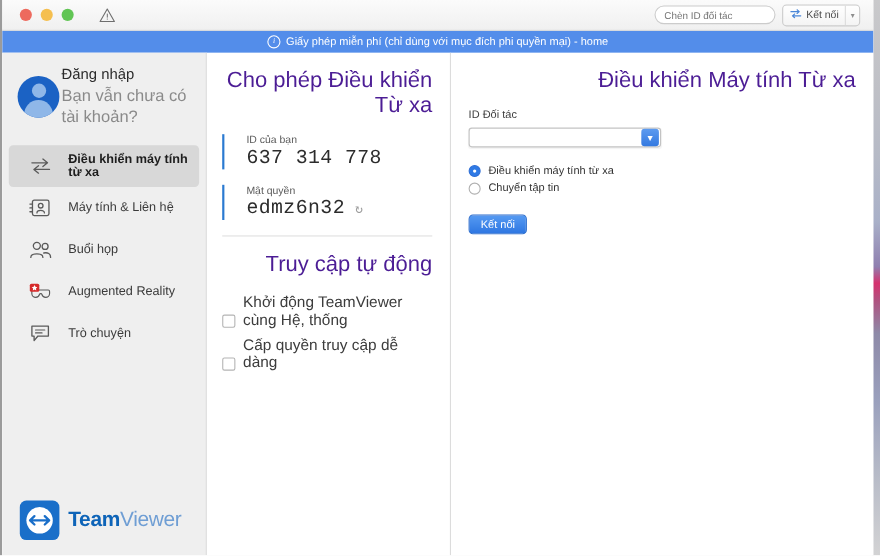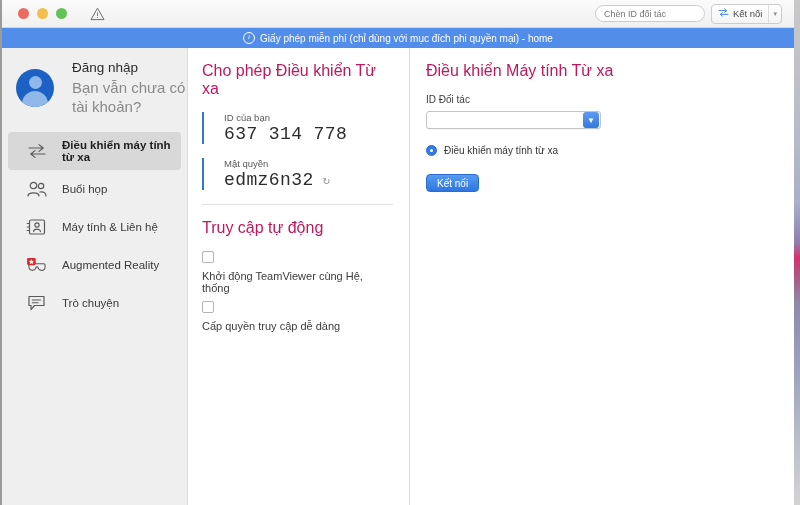--- a/index.html
+++ b/index.html
@@ -145,21 +145,21 @@
     background: #efefef;
     border-right: 1px solid #dcdcdc;
     display: flex;
     flex-direction: column;
     position: relative;
     box-sizing: border-box;
   }
   .account-row {
     display: flex;
     align-items: center;
-    gap: 18px;
+    gap: 2px;
     padding: 12px 0 12px 14px;
   }
   .avatar {
     width: 38px; height: 38px; border-radius: 50%;
     background: #1b62c4;
     position: relative;
     overflow: hidden;
     flex: none;
   }
   .avatar .head {
@@ -224,24 +224,25 @@
     padding: 14px 16px 0 14px;
     border-right: 1px solid #dcdcdc;
     box-sizing: border-box;
   }
   .col-right {
     flex: 1;
     padding: 14px 16px 0 16px;
     box-sizing: border-box;
   }
   .col-title {
-    font-size: 16px;
-    color: #be185d;
+    font-size: 20px;
+    color: #4c1d95;
     margin: 0 0 14px 0;
     font-weight: normal;
+    text-align: right;
   }
   .field-block {
     border-left: 2px solid #2b7ad1;
     padding-left: 20px;
     margin-bottom: 14px;
   }
   .field-label {
     font-size: 9.5px;
     color: #5a5a5a;
     margin-bottom: 1px;
@@ -256,26 +257,25 @@
     font-family: Liberation Mono, monospace;
   }
   .refresh-ic { color: #9c9c9c; font-size: 12px; }
   .hr-sep {
     border: none;
     border-top: 1px solid #e0e0e0;
     margin: 12px 0 14px 0;
   }
   .check-row {
     display: flex;
-    align-items: flex-start;
+    align-items: flex-end;
     gap: 7px;
-    font-size: 11px;
+    font-size: 14px;
     color: #3c3c3c;
     margin-bottom: 7px;
-    flex-direction: column;
   }
   .checkbox {
     width: 10px; height: 10px;
     border: 1px solid #b4b4b4;
     border-radius: 2px;
     background: #fff;
     flex: none;
   }
   
   .small-label {
@@ -422,40 +422,40 @@
               <svg width="22" height="16" viewBox="0 0 22 16">
                 <path d="M3 5 H16 M13 1.6 L17.2 5 L13 8.4" fill="none" stroke="#5a5a5a" stroke-width="1.2" stroke-linecap="round" stroke-linejoin="round"></path>
                 <path d="M19 11 H6 M9 7.6 L4.8 11 L9 14.4" fill="none" stroke="#5a5a5a" stroke-width="1.2" stroke-linecap="round" stroke-linejoin="round"></path>
               </svg>
             </span>
             <span>Điều khiển máy tính từ xa</span>
           </div>
 
           <div class="nav-item">
             <span class="nav-icon">
+              <svg width="22" height="18" viewBox="0 0 22 18">
+                <rect x="3.5" y="2" width="15" height="14" rx="1.6" fill="none" stroke="#5a5a5a" stroke-width="1.2"></rect>
+                <path d="M3.5 5.5 H1.2 M3.5 9 H1.2 M3.5 12.5 H1.2" stroke="#5a5a5a" stroke-width="1.2" stroke-linecap="round"></path>
+                <circle cx="11" cy="7" r="2.1" fill="none" stroke="#5a5a5a" stroke-width="1.2"></circle>
+                <path d="M7.6 13.6 C7.6 10.4 14.4 10.4 14.4 13.6" fill="none" stroke="#5a5a5a" stroke-width="1.2" stroke-linecap="round"></path>
+              </svg>
+            </span>
+            <span>Máy tính &amp; Liên hệ</span>
+          </div>
+
+          <div class="nav-item">
+            <span class="nav-icon">
               <svg width="22" height="17" viewBox="0 0 22 17">
                 <circle cx="7.5" cy="4.5" r="3.2" fill="none" stroke="#5a5a5a" stroke-width="1.2"></circle>
                 <circle cx="15" cy="5" r="2.7" fill="none" stroke="#5a5a5a" stroke-width="1.2"></circle>
                 <path d="M2 15 C2 10.8 13 10.8 13 15" fill="none" stroke="#5a5a5a" stroke-width="1.2" stroke-linecap="round"></path>
                 <path d="M13.8 11 C17.5 10.2 20 11.8 20 15" fill="none" stroke="#5a5a5a" stroke-width="1.2" stroke-linecap="round"></path>
               </svg>
             </span>
             <span>Buổi họp</span>
-          </div>
-
-          <div class="nav-item">
-            <span class="nav-icon">
-              <svg width="22" height="18" viewBox="0 0 22 18">
-                <rect x="3.5" y="2" width="15" height="14" rx="1.6" fill="none" stroke="#5a5a5a" stroke-width="1.2"></rect>
-                <path d="M3.5 5.5 H1.2 M3.5 9 H1.2 M3.5 12.5 H1.2" stroke="#5a5a5a" stroke-width="1.2" stroke-linecap="round"></path>
-                <circle cx="11" cy="7" r="2.1" fill="none" stroke="#5a5a5a" stroke-width="1.2"></circle>
-                <path d="M7.6 13.6 C7.6 10.4 14.4 10.4 14.4 13.6" fill="none" stroke="#5a5a5a" stroke-width="1.2" stroke-linecap="round"></path>
-              </svg>
-            </span>
-            <span>Máy tính &amp; Liên hệ</span>
           </div>
 
           <div class="nav-item">
             <span class="nav-icon">
               <svg width="24" height="19" viewBox="0 0 24 19">
                 <path d="M3.5 7.5 H19.5 C20.3 7.5 20.8 8.1 20.8 9 V11 C20.8 13.2 19 14.8 16.9 14.8 C15.1 14.8 13.6 13.6 13.2 11.9 C13.05 11.3 12.6 11 12 11 C11.4 11 10.95 11.3 10.8 11.9 C10.4 13.6 8.9 14.8 7.1 14.8 C5 14.8 3.2 13.2 3.2 11 V9 C3.2 8.1 3.6 7.5 3.5 7.5 Z" fill="none" stroke="#5a5a5a" stroke-width="1.15" stroke-linejoin="round"></path>
                 <rect x="1.2" y="1.2" width="9.4" height="8" rx="1.6" fill="#d62b2b"></rect>
                 <path d="M5.9 2.6 L6.75 4.35 L8.7 4.62 L7.3 5.98 L7.63 7.9 L5.9 7 L4.17 7.9 L4.5 5.98 L3.1 4.62 L5.05 4.35 Z" fill="#ffffff"></path>
               </svg>
             </span>
@@ -466,20 +466,31 @@
             <span class="nav-icon">
               <svg width="22" height="18" viewBox="0 0 22 18">
                 <path d="M3 2.5 H18 V11.5 H8.5 L5 15.6 V11.5 H3 Z" fill="none" stroke="#5a5a5a" stroke-width="1.2" stroke-linejoin="round"></path>
                 <path d="M6.3 6 H14.7 M6.3 8.7 H12.2" stroke="#5a5a5a" stroke-width="1.1" stroke-linecap="round"></path>
               </svg>
             </span>
             <span>Trò chuyện</span>
           </div>
         </div>
 
+        <div class="tv-logo">
+          <div class="tv-mark">
+            <svg width="30" height="30" viewBox="0 0 30 30">
+              <circle cx="15" cy="15" r="12" fill="#ffffff"></circle>
+              <path d="M6.5 15 H23.5 M10.3 11.2 L6.3 15 L10.3 18.8 M19.7 11.2 L23.7 15 L19.7 18.8" fill="none" stroke="#1a6fc9" stroke-width="2.1" stroke-linecap="round" stroke-linejoin="round"></path>
+            </svg>
+          </div>
+          <div class="tv-word">
+            <b>Team</b><span>Viewer</span>
+          </div>
+        </div>
       </div>
 
       <div class="col-mid">
         <h2 class="col-title">Cho phép Điều khiển Từ xa</h2>
 
         <div class="field-block">
           <div class="field-label">ID của bạn</div>
           <div class="field-value">637 314 778</div>
         </div>
 
@@ -512,20 +523,24 @@
 
         <div class="combo">
           <input type="text" placeholder="" style="">
           <span class="combo-btn">▼</span>
         </div>
 
         <div class="radio-row">
           <span class="radio on"></span>
           <span>Điều khiển máy tính từ xa</span>
         </div>
+        <div class="radio-row">
+          <span class="radio"></span>
+          <span>Chuyển tập tin</span>
+        </div>
 
         <div>
           <button class="primary-btn">Kết nối</button>
         </div>
       </div>
     </div>
 
   </div>
 </div>
 

